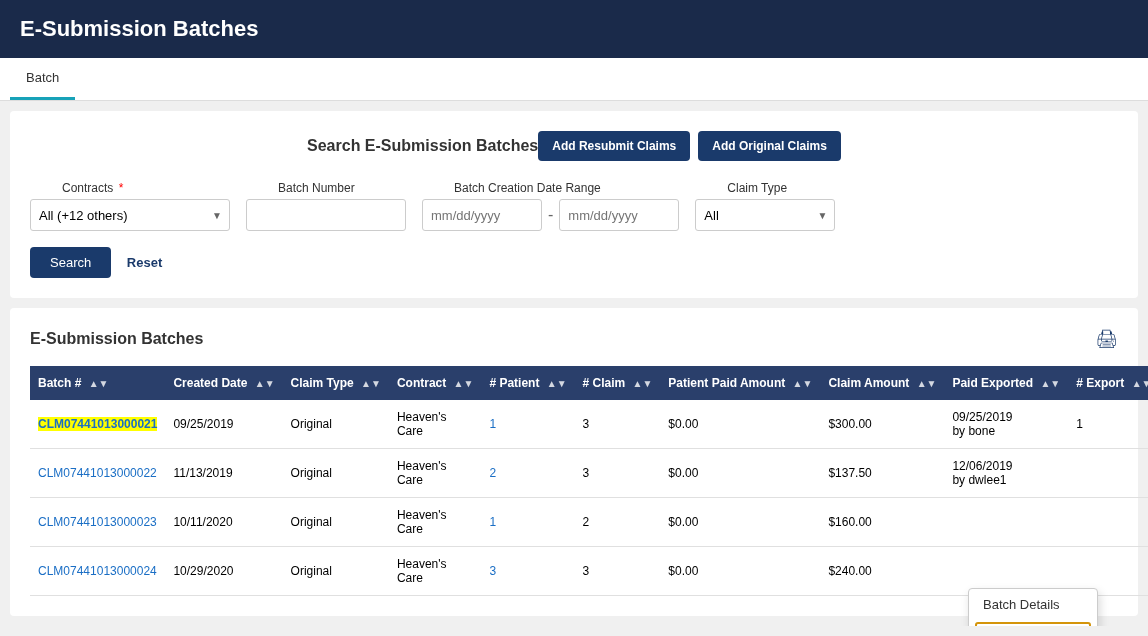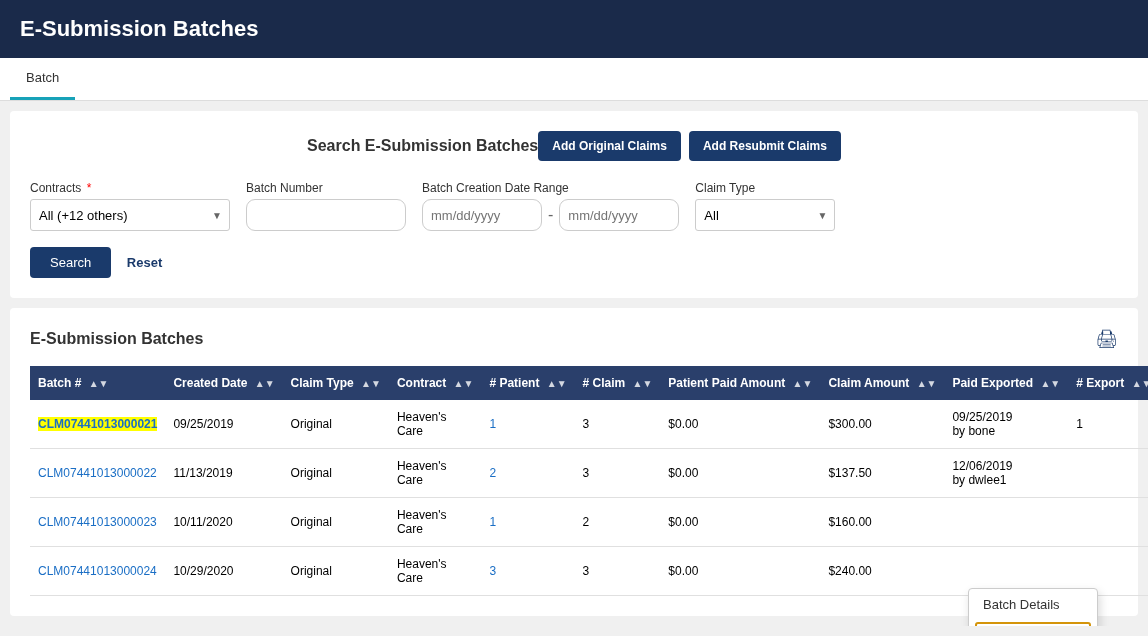--- a/index.html
+++ b/index.html
@@ -60,26 +60,26 @@
 
     .form-row {
       display: flex;
       gap: 16px;
       align-items: flex-end;
       margin-bottom: 16px;
       flex-wrap: wrap;
     }
 
     .form-group { display: flex; flex-direction: column; gap: 4px; }
-    .form-label { font-size: 12px; color: #333; font-weight: 500; }
+    .form-label { font-size: 12px; color: #333; font-weight: 500; margin-left: 32px; }
     .form-label .required { color: red; margin-left: 2px; }
 
     .form-input {
       border: 1px solid #ccc;
-      border-radius: 9px;
+      border-radius: 3px;
       padding: 6px 8px;
       font-size: 13px;
       height: 32px;
     }
 
     .select-wrapper {
       position: relative;
       width: 200px;
     }
     .select-wrapper select {
@@ -212,22 +212,22 @@
 </div>
 
 <div class="tab-bar">
   <div class="tab-item active">Batch</div>
 </div>
 
 <div class="search-section">
   <div class="search-header">
     <h2>Search E-Submission Batches</h2>
     <div class="btn-group">
+      <button class="btn-primary">Add Resubmit Claims</button>
       <button class="btn-primary">Add Original Claims</button>
-      <button class="btn-primary">Add Resubmit Claims</button>
     </div>
   </div>
 
   <div class="form-row">
 
     <div class="form-group">
       <label class="form-label">
         <span>Contracts</span>
         <span class="required">*</span>
       </label>

